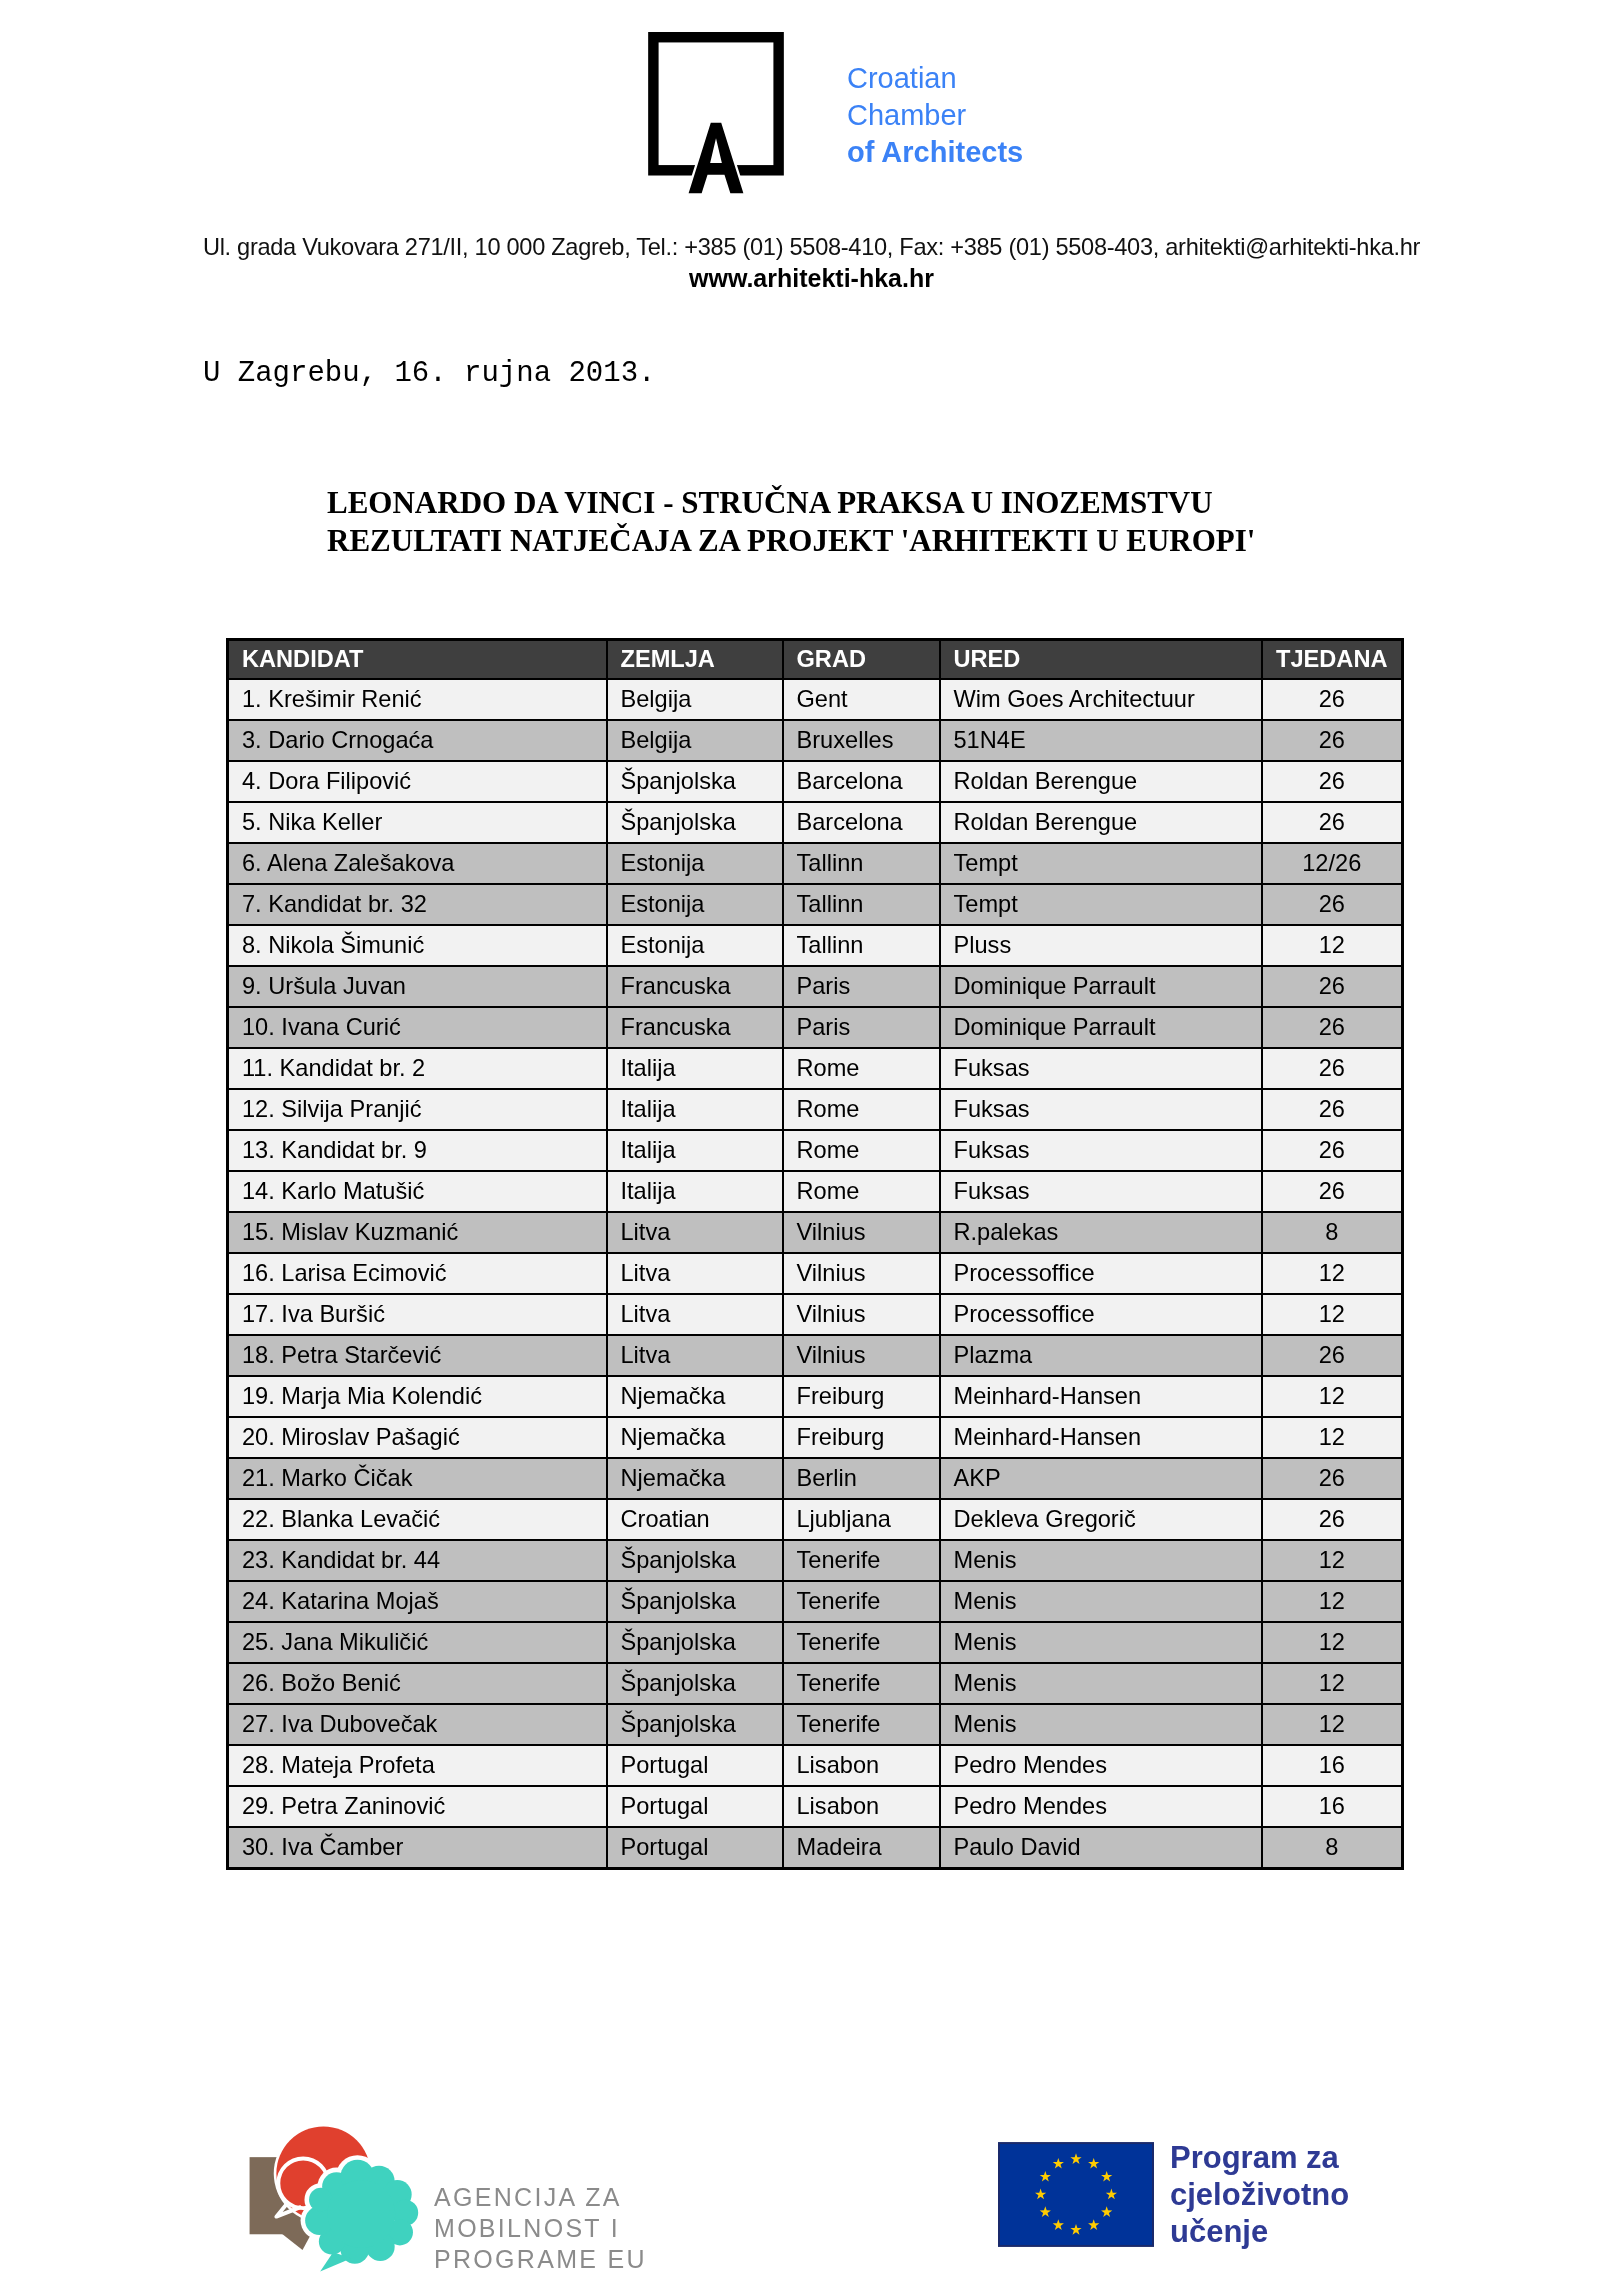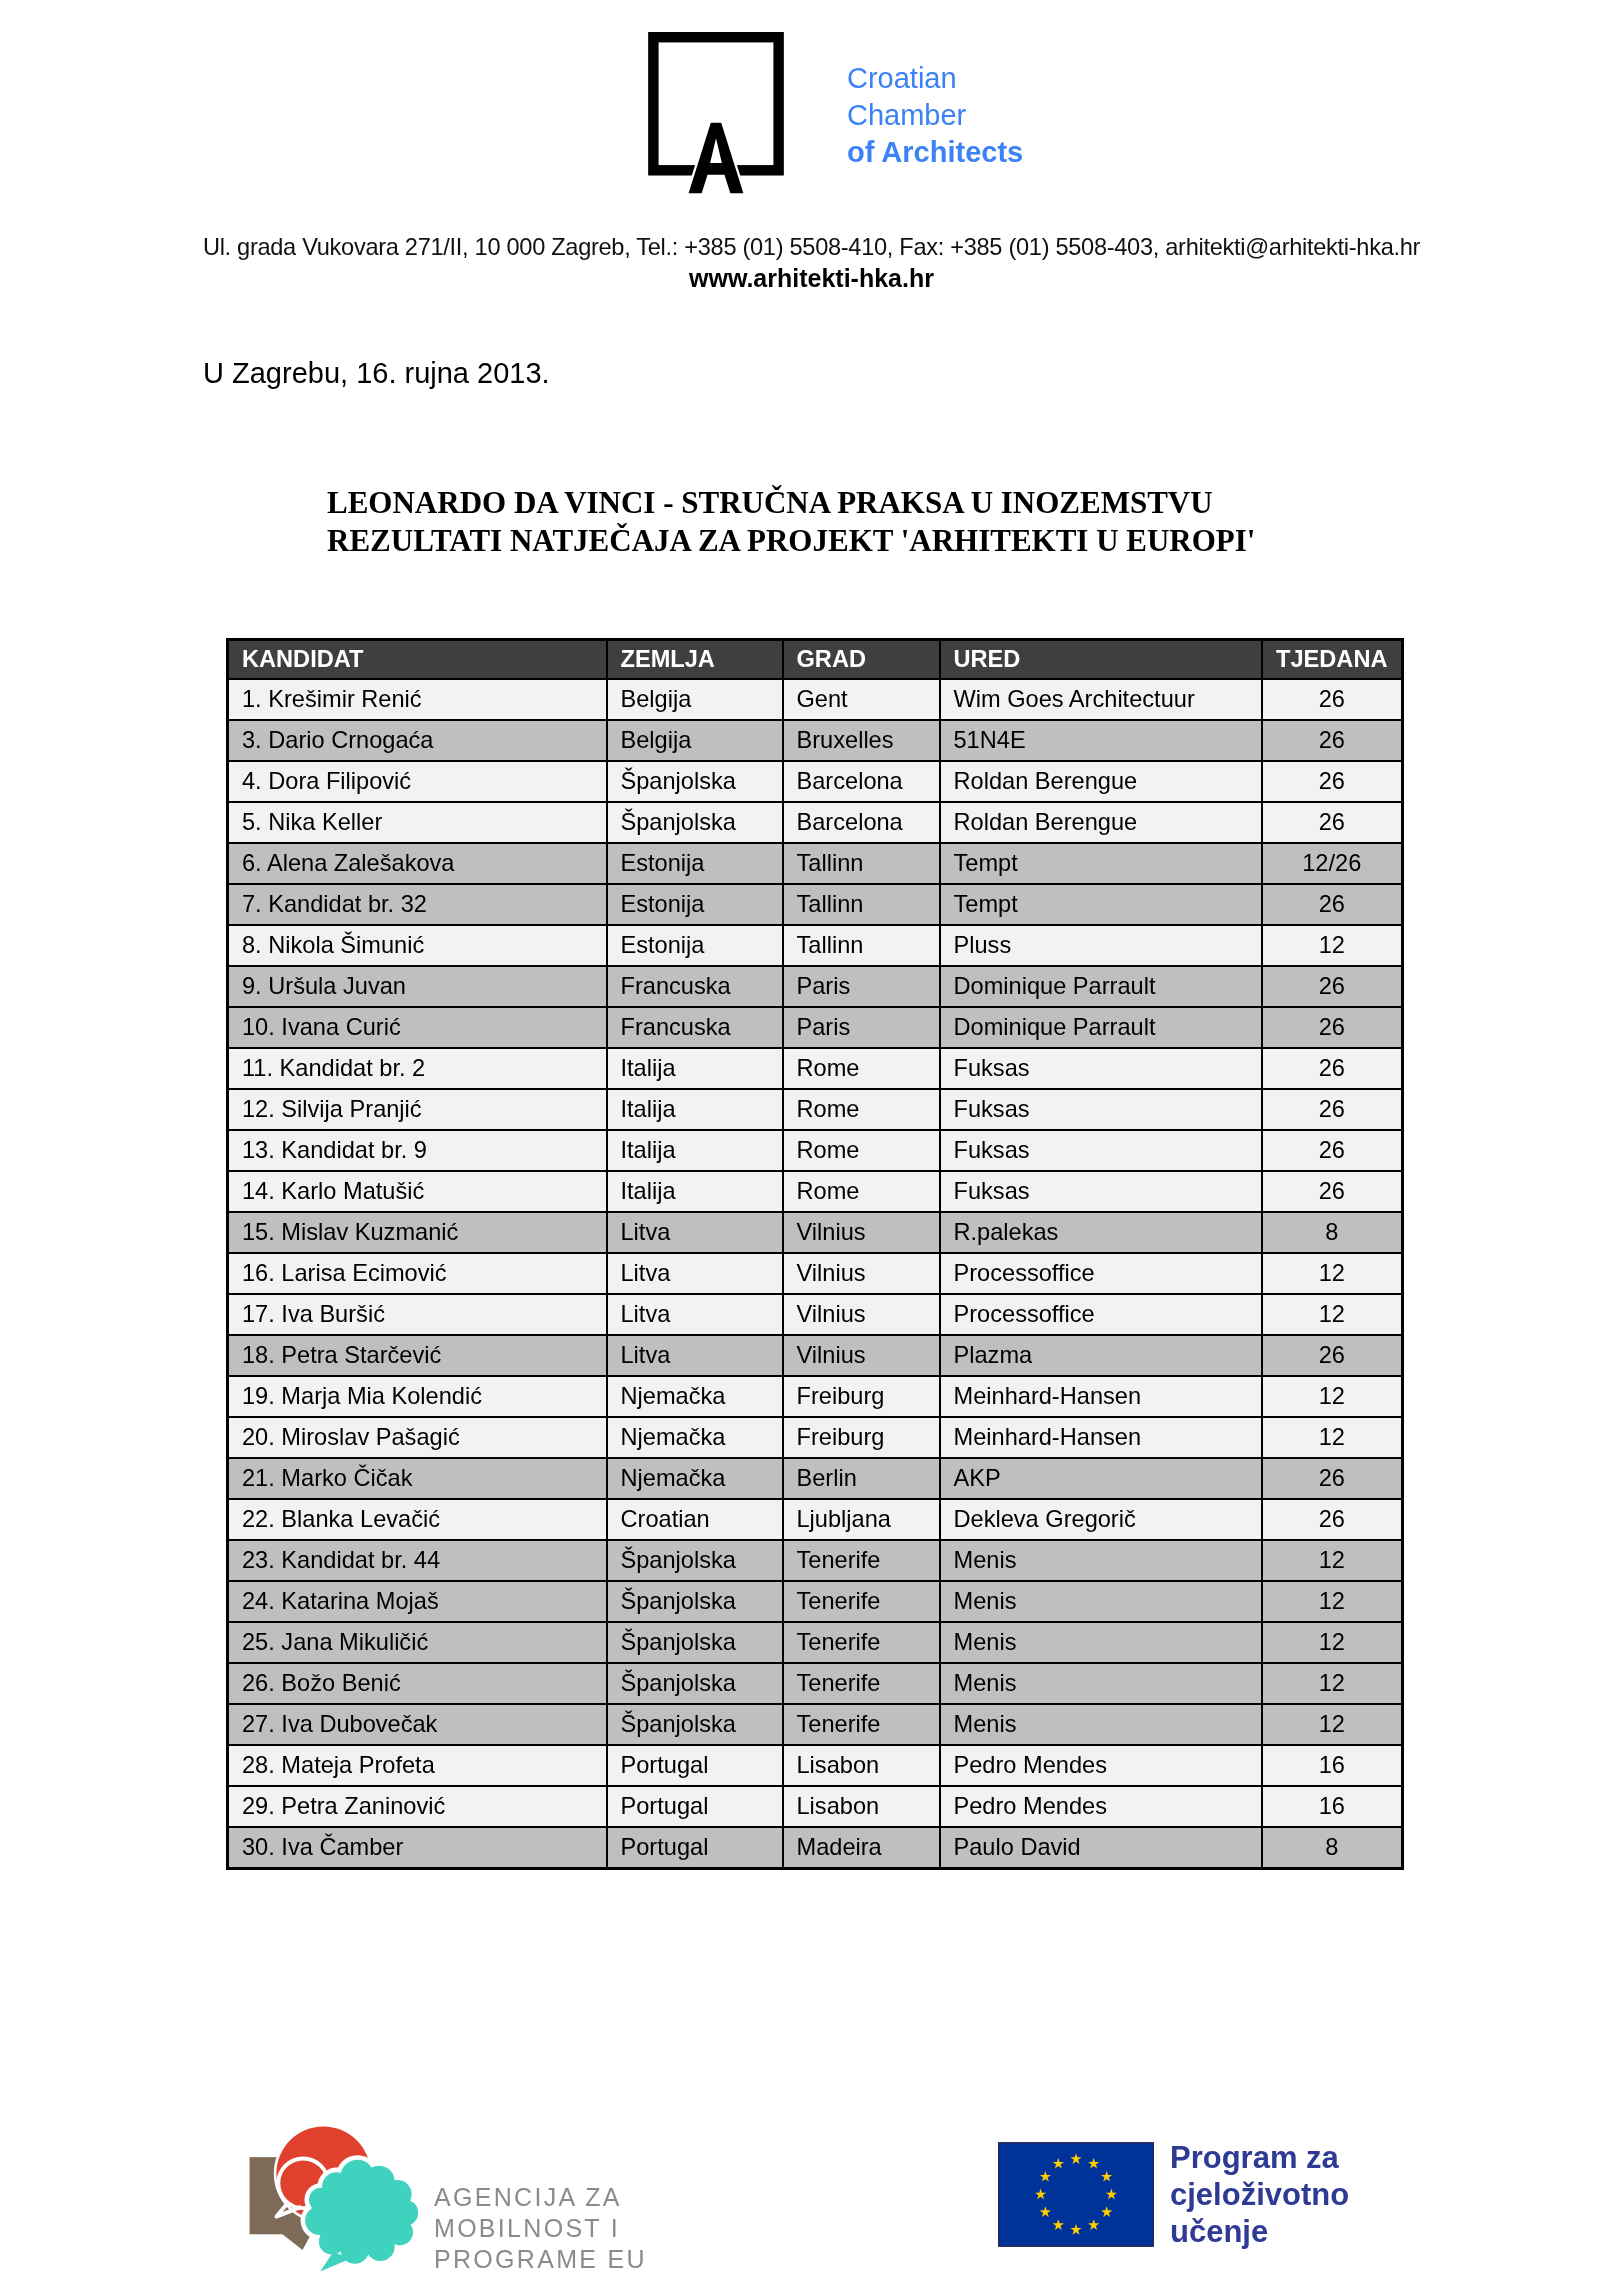--- a/index.html
+++ b/index.html
@@ -35,21 +35,21 @@
   .chamber-logo-text .bold{font-weight:bold;}
   .address-line{
     position:absolute;left:0;top:234px;width:100%;
     text-align:center;font-size:23.6px;color:#111;
     letter-spacing:-0.3px;
   }
   .website-line{
     position:absolute;left:0;top:264px;width:100%;
     text-align:center;font-size:25px;font-weight:bold;color:#000;
   }
-  .date-line{position:absolute;left:203px;top:357px;font-size:29px;}
+  .date-line{position:absolute;left:203px;top:357px;font-size:29px;font-family:Liberation Mono, monospace;}
   .doc-title{
     position:absolute;left:327px;top:484px;
     font-size:31px;font-weight:bold;line-height:38px;font-family:Liberation Serif, serif;
   }
   
   table.results{
     position:absolute;left:226px;top:638px;width:1175px;
     border-collapse:collapse;table-layout:fixed;
     border:3.3px solid var(--c-border);
   }

